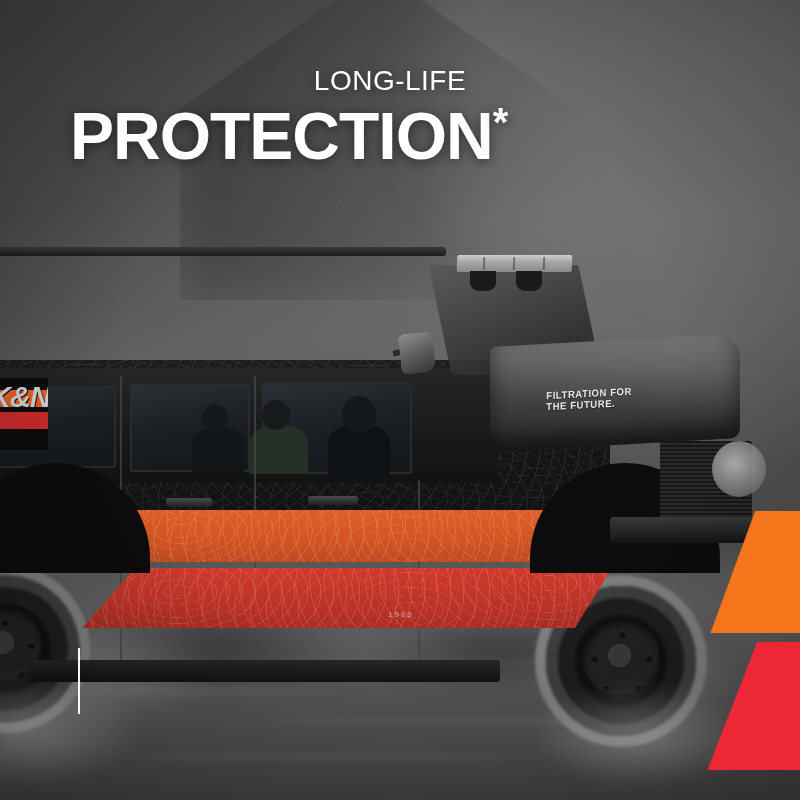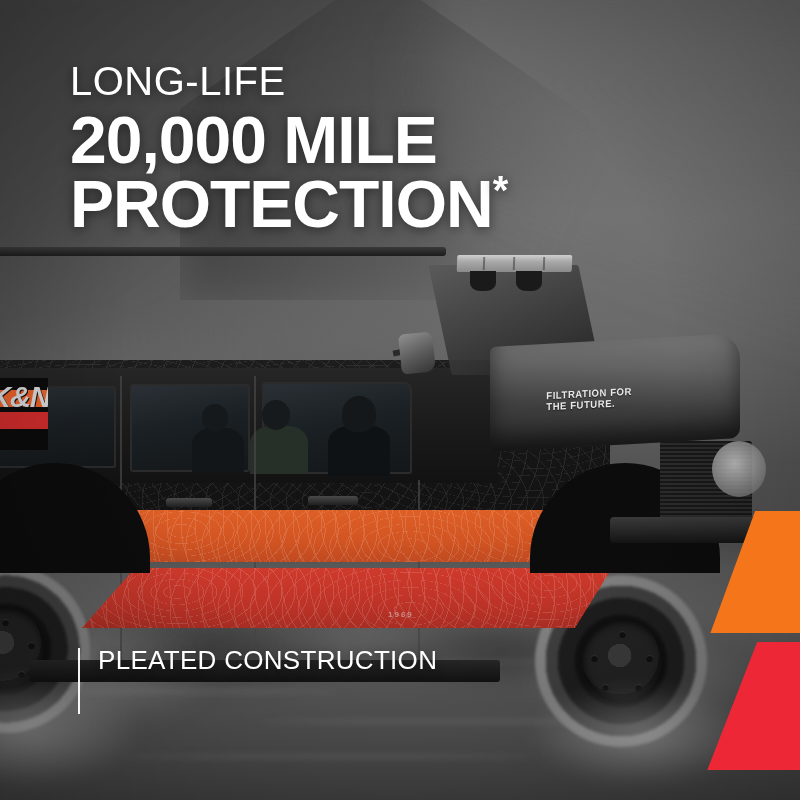--- a/index.html
+++ b/index.html
@@ -272,24 +272,25 @@
   .accent-red {
     left:700px; top:642px; width:104px; height:128px;
     background:#EE2737;
     clip-path:polygon(55% 0%, 100% 0%, 100% 100%, 7% 100%);
   }
 
   
   .headline { position:absolute; left:70px; top:58px; width:640px; }
   .eyebrow {
     color:#fff;
-    font-size:40px; line-height:46px;
+    font-size:28px; line-height:46px;
     font-weight:400;
     letter-spacing:.5px;
     text-shadow:0 2px 10px rgba(0,0,0,.45);
+    text-align:center;
   }
   .big1, .big2 {
     color:#fff;
     font-weight:bold;
     font-size:66px;
     line-height:64px;
     letter-spacing:-1px;
     text-shadow:0 2px 12px rgba(0,0,0,.5);
   }
   .big1 { margin-top:4px; }
@@ -432,25 +433,23 @@
     <div class="lightbar-mount" style="left:546px;"></div>
   </div>
 
   <div class="vignette"></div>
 
   <div class="accent accent-orange"></div>
   <div class="accent accent-red"></div>
 
   <div class="headline">
     <div class="eyebrow">LONG-LIFE</div>
-    <div class="big1">20,000 MILE</div>
     <div class="big2"><span>PROTECTION</span><span class="star-sup">*</span></div>
   </div>
 
   <div class="lower-block">
     <div class="rule"></div>
     <div class="lower-text">
-      <div class="pc">PLEATED CONSTRUCTION</div>
     </div>
   </div>
 
 
 </div>
 
 </body></html>

